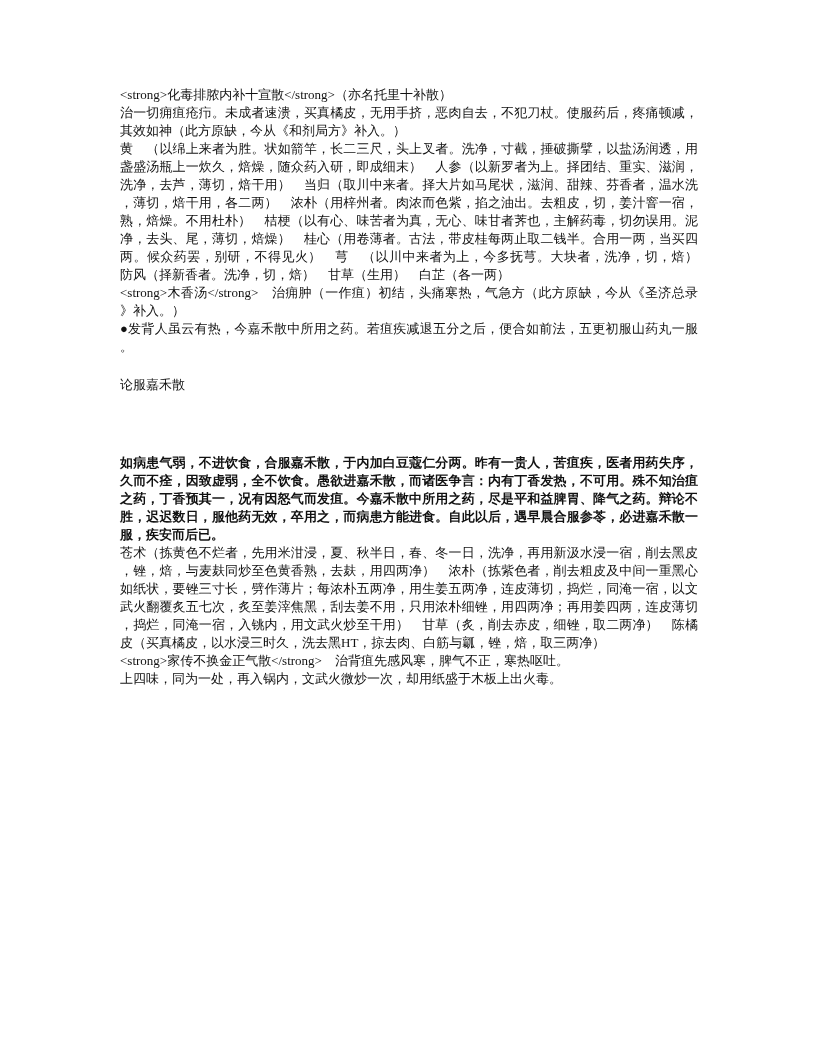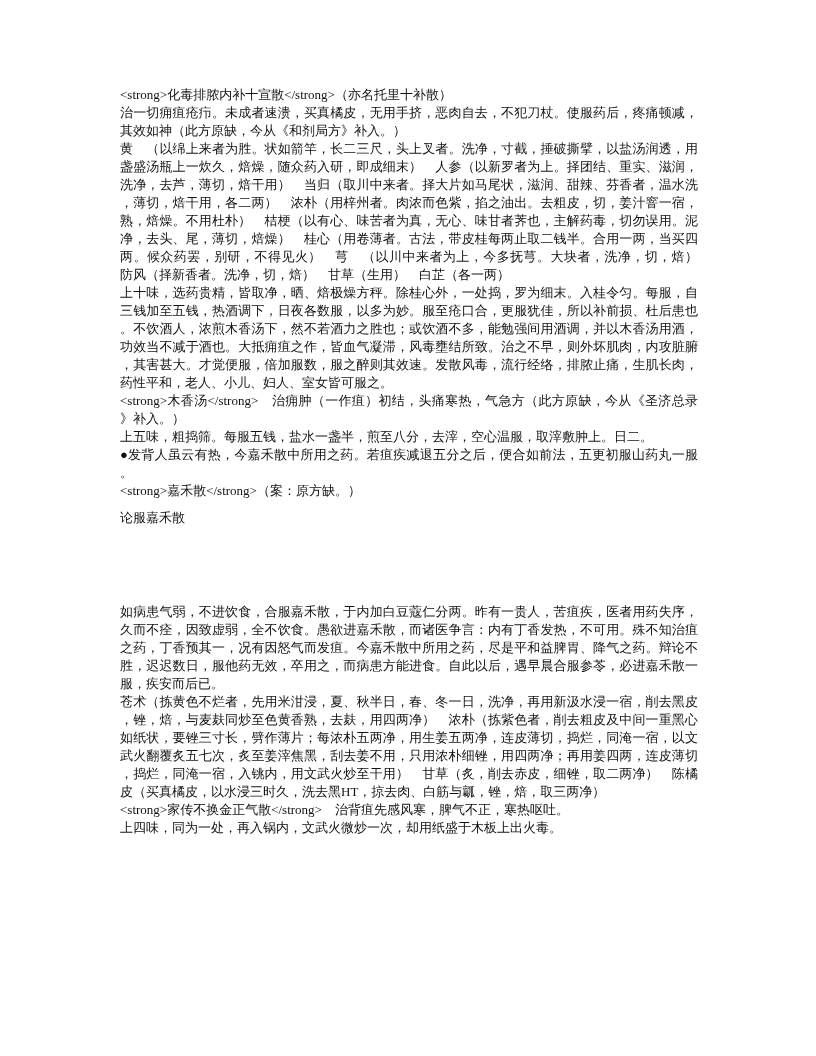--- a/index.html
+++ b/index.html
@@ -20,38 +20,36 @@
       line-height: 18px;
       color: #111111;
     }
     .doc p {
       margin: 0;
       text-align: justify;
       word-break: break-all;
       line-break: anywhere;
     }
     .doc p.gap-small {
-      margin-top: 9px;
+      margin-top: 20px;
     }
     .doc p.gap-large {
-      margin-top: 76px;
+      margin-top: 60px;
+      font-weight: bold;
     }
   </style>
 </head>
 <body>
 
 <div class="page">
   <main class="doc">
     <p>&lt;strong&gt;化毒排脓内补十宣散&lt;/strong&gt;（亦名托里十补散）</p>
     <p>治一切痈疽疮疖。未成者速溃，买真橘皮，无用手挤，恶肉自去，不犯刀杖。使服药后，疼痛顿减，其效如神（此方原缺，今从《和剂局方》补入。）</p>
     <p>黄　（以绵上来者为胜。状如箭竿，长二三尺，头上叉者。洗净，寸截，捶破撕擘，以盐汤润透，用盏盛汤瓶上一炊久，焙燥，随众药入研，即成细末）　人参（以新罗者为上。择团结、重实、滋润，洗净，去芦，薄切，焙干用）　当归（取川中来者。择大片如马尾状，滋润、甜辣、芬香者，温水洗，薄切，焙干用，各二两）　浓朴（用梓州者。肉浓而色紫，掐之油出。去粗皮，切，姜汁窨一宿，　熟，焙燥。不用杜朴）　桔梗（以有心、味苦者为真，无心、味甘者荠也，主解药毒，切勿误用。泥净，去头、尾，薄切，焙燥）　桂心（用卷薄者。古法，带皮桂每两止取二钱半。合用一两，当买四两。候众药罢，别研，不得见火）　芎　（以川中来者为上，今多抚芎。大块者，洗净，切，焙）　防风（择新香者。洗净，切，焙）　甘草（生用）　白芷（各一两）</p>
-    <p>上十味，选药贵精，皆取净，晒、焙极燥方秤。除桂心外，一处捣，罗为细末。入桂令匀。每服，自三钱加至五钱，热酒调下，日夜各数服，以多为妙。服至疮口合，更服犹佳，所以补前损、杜后患也。不饮酒人，浓煎木香汤下，然不若酒力之胜也；或饮酒不多，能勉强间用酒调，并以木香汤用酒，功效当不减于酒也。大抵痈疽之作，皆血气凝滞，风毒壅结所致。治之不早，则外坏肌肉，内攻脏腑，其害甚大。才觉便服，倍加服数，服之醉则其效速。发散风毒，流行经络，排脓止痛，生肌长肉，药性平和，老人、小儿、妇人、室女皆可服之。</p>
     <p>&lt;strong&gt;木香汤&lt;/strong&gt;　治痈肿（一作疽）初结，头痛寒热，气急方（此方原缺，今从《圣济总录》补入。）</p>
-    <p>上五味，粗捣筛。每服五钱，盐水一盏半，煎至八分，去滓，空心温服，取滓敷肿上。日二。</p>
     <p>●发背人虽云有热，今嘉禾散中所用之药。若疽疾减退五分之后，便合如前法，五更初服山药丸一服。</p>
-    <p>&lt;strong&gt;嘉禾散&lt;/strong&gt;（案：原方缺。）</p>
     <p class="gap-small">论服嘉禾散</p>
     <p class="gap-large">如病患气弱，不进饮食，合服嘉禾散，于内加白豆蔻仁分两。昨有一贵人，苦疽疾，医者用药失序，久而不痊，因致虚弱，全不饮食。愚欲进嘉禾散，而诸医争言：内有丁香发热，不可用。殊不知治疽之药，丁香预其一，况有因怒气而发疽。今嘉禾散中所用之药，尽是平和益脾胃、降气之药。辩论不胜，迟迟数日，服他药无效，卒用之，而病患方能进食。自此以后，遇早晨合服参苓，必进嘉禾散一服，疾安而后已。</p>
     <p>苍术（拣黄色不烂者，先用米泔浸，夏、秋半日，春、冬一日，洗净，再用新汲水浸一宿，削去黑皮，锉，焙，与麦麸同炒至色黄香熟，去麸，用四两净）　浓朴（拣紫色者，削去粗皮及中间一重黑心如纸状，要锉三寸长，劈作薄片；每浓朴五两净，用生姜五两净，连皮薄切，捣烂，同淹一宿，以文武火翻覆炙五七次，炙至姜滓焦黑，刮去姜不用，只用浓朴细锉，用四两净；再用姜四两，连皮薄切，捣烂，同淹一宿，入铫内，用文武火炒至干用）　甘草（炙，削去赤皮，细锉，取二两净）　陈橘皮（买真橘皮，以水浸三时久，洗去黑HT，掠去肉、白筋与瓤，锉，焙，取三两净）</p>
     <p>&lt;strong&gt;家传不换金正气散&lt;/strong&gt;　治背疽先感风寒，脾气不正，寒热呕吐。</p>
     <p>上四味，同为一处，再入锅内，文武火微炒一次，却用纸盛于木板上出火毒。</p>
   </main>
 </div>
 
 </body></html>

